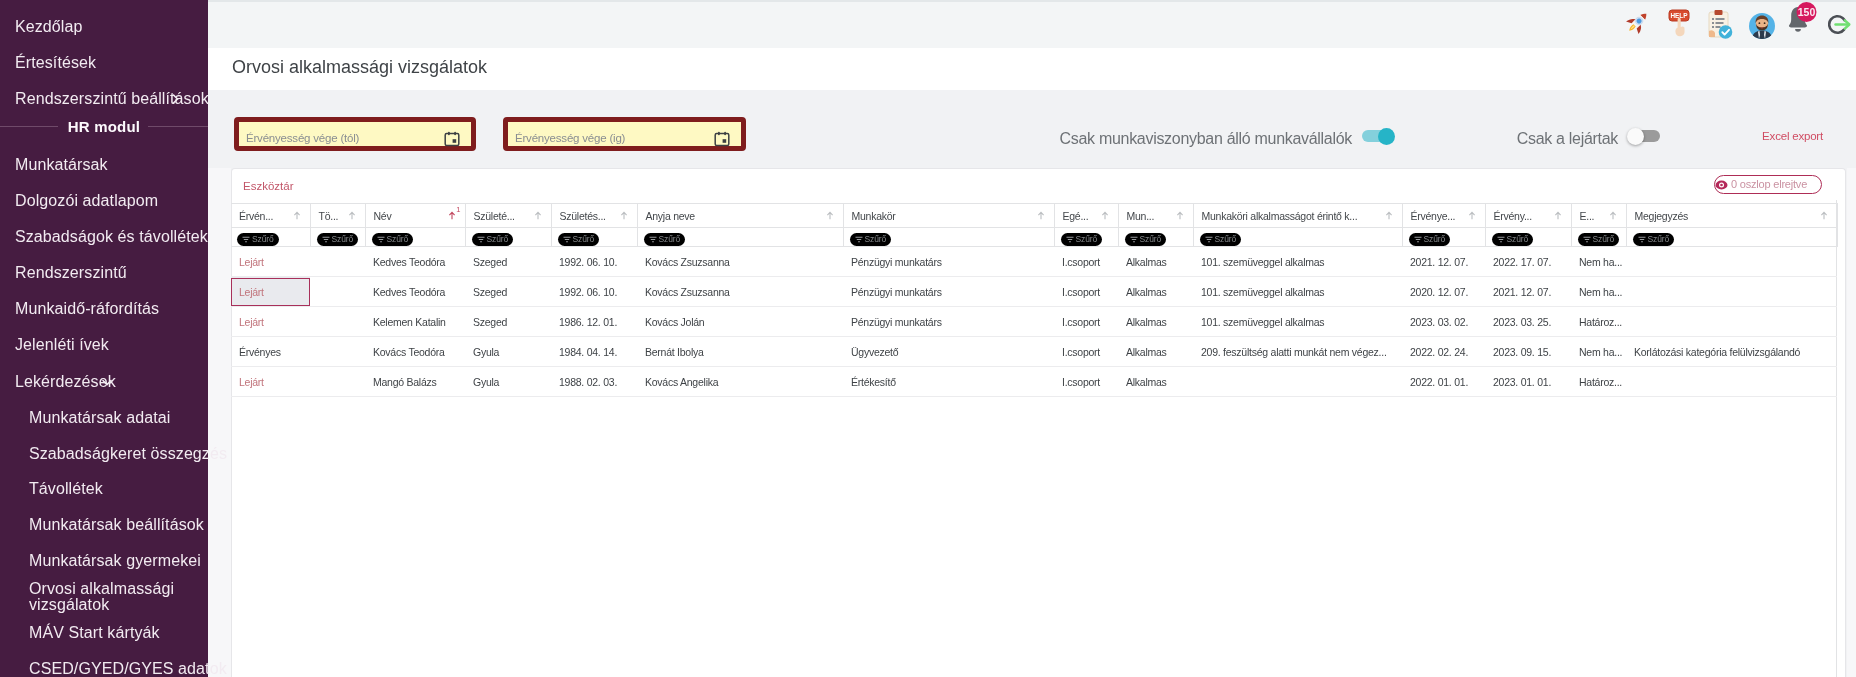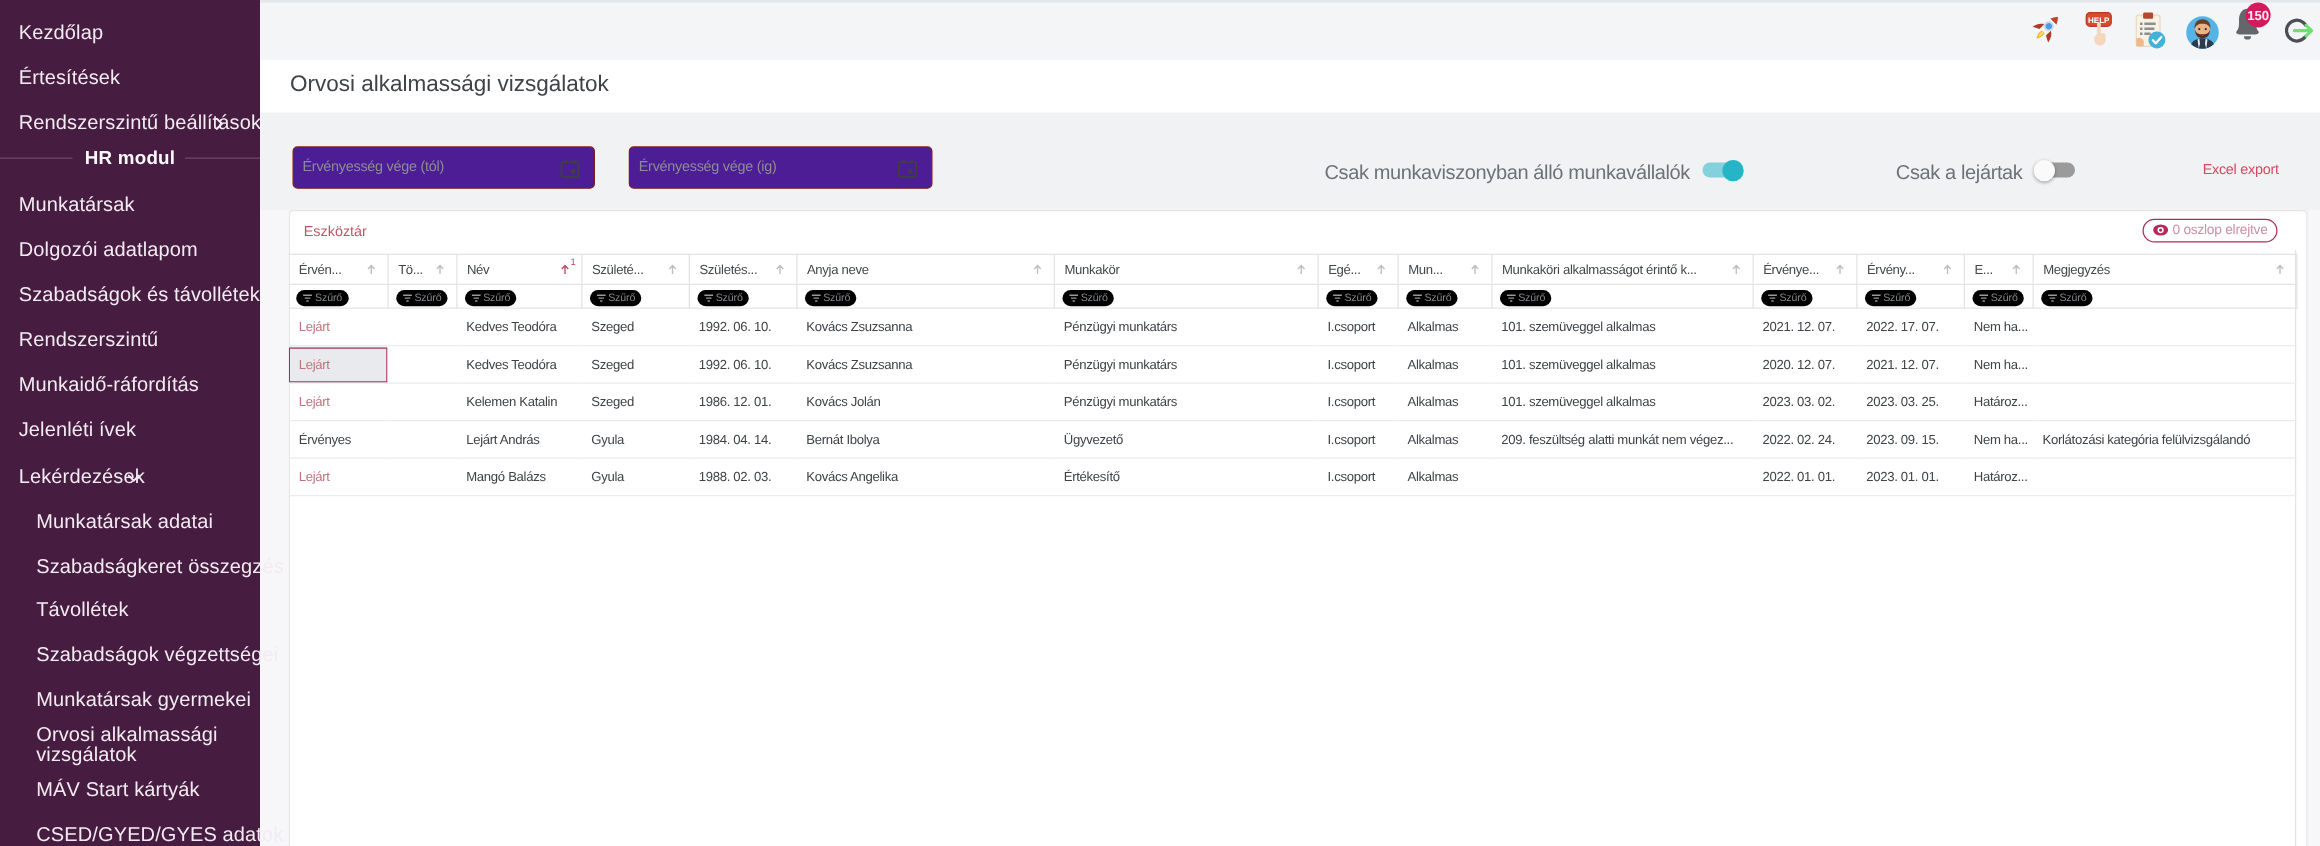--- a/index.html
+++ b/index.html
@@ -8,33 +8,33 @@
 #sidebar{position:absolute;left:0;top:0;width:208px;height:677px;background:#461c41;z-index:10}
 .mi{position:absolute;left:15px;color:#f2ebf1;font-size:16px;white-space:nowrap;letter-spacing:.1px}
 .mi.sub{left:29px}
 #hrmod{position:absolute;top:118px;left:0;width:208px;text-align:center;color:#fdfafd;font-size:15px;font-weight:bold;letter-spacing:.2px}
 #hrmod .ln{position:absolute;top:8px;height:1px;background:#6f4a69}
 
 #topbar{position:absolute;left:208px;top:0;width:1648px;height:48px;background:#f3f5f6}
 #titlebar{position:absolute;left:208px;top:48px;width:1648px;height:42px;background:#ffffff}
 #titlebar h1{font-size:18px;font-weight:normal;color:#3f4347;position:absolute;left:24px;top:9px;letter-spacing:0}
 
-.dinput{position:absolute;background:#4c1d95;border:1px solid #7f1d1d;border-radius:4px;height:34px}
+.dinput{position:absolute;background:#fef9c3;border:5px solid #7f1d1d;border-radius:4px;height:34px}
 .dinput span{position:absolute;left:7px;top:10px;font-size:11.5px;color:#8a8e92;letter-spacing:-.2px}
 .dinput svg{position:absolute;right:11px;top:9px}
 .tlabel{position:absolute;font-size:16px;color:#6e7276;letter-spacing:-.3px}
 
 .sw{position:absolute}
 .sw .track{position:absolute;border-radius:7px}
 .sw .knob{position:absolute;border-radius:50%}
 #excel{position:absolute;font-size:11.5px;color:#d04c62;letter-spacing:-.2px}
 
 #card{position:absolute;left:231px;top:168px;width:1615px;height:509px;background:#fff;border:1px solid #e6e6e9;border-bottom:none;border-radius:4px 4px 0 0}
 #eszk{position:absolute;left:11px;top:11px;font-size:11.5px;color:#c25669;letter-spacing:0}
-#hidebtn{position:absolute;left:1482px;top:6px;width:108px;height:19px;border:1px solid #ae2d56;border-radius:9.5px;background:#fff;color:#ca92a2;font-size:11px;line-height:17px;text-align:center;letter-spacing:-.2px}
+#hidebtn{position:absolute;left:1482px;top:6px;width:108px;height:19px;border:1px solid #ae2d56;border-radius:9.5px;background:#fff;color:#ca92a2;font-size:11px;line-height:17px;text-align:left;letter-spacing:-.2px}
 #hidebtn svg{vertical-align:-2px;margin-right:3px}
 
 table{border-collapse:collapse;table-layout:fixed;position:absolute;left:-1px;top:34px;width:1606px}
 th,td{overflow:hidden;white-space:nowrap;text-overflow:ellipsis;text-align:left;font-weight:normal}
 tr.hdr th{height:24px;border-top:1px solid #e2e3e5;border-bottom:1px solid #e2e3e5;border-right:1px solid #e2e3e5;font-size:10.5px;color:#43474b;padding:0 18px 0 8px;position:relative;letter-spacing:-.25px}
 tr.flt td{height:19px;border-bottom:1px solid #e2e3e5;border-right:1px solid #e2e3e5;padding:0 0 0 6px}
 tr.data td{height:30px;border-bottom:1px solid #ececee;font-size:10.5px;color:#3f4347;padding:0 0 0 8px;letter-spacing:-.25px;text-overflow:clip}
 tr.hdr th:first-child,tr.flt td:first-child{border-left:none}
 .sort{position:absolute;right:9px;top:7px;line-height:0}
 
@@ -70,21 +70,21 @@
   <div class="mi" style="top:300px">Munkaidő-ráfordítás</div>
   <div class="mi" style="top:336px">Jelenléti ívek</div>
   <div class="mi" style="top:373px">Lekérdezések
     <svg width="10" height="7" viewBox="0 0 10 7" style="position:absolute;left:87px;top:6px">
         <path d="M1 1.5 L5 5.5 L9 1.5" stroke="#f2ebf1" stroke-width="1.6" fill="none" stroke-linecap="round"></path>
       </svg>
   </div>
   <div class="mi sub" style="top:409px">Munkatársak adatai</div>
   <div class="mi sub" style="top:445px">Szabadságkeret összegzés</div>
   <div class="mi sub" style="top:480px">Távollétek</div>
-  <div class="mi sub" style="top:516px">Szabadságok végzettségei</div>
+  <div class="mi sub" style="top:516px">Munkatársak beállítások</div>
   <div class="mi sub" style="top:552px">Munkatársak gyermekei</div>
   <div class="mi sub" style="top:581px;line-height:16px">Orvosi alkalmassági<br>vizsgálatok</div>
   <div class="mi sub" style="top:624px">MÁV Start kártyák</div>
   <div class="mi sub" style="top:660px">CSED/GYED/GYES adatok</div>
 </div>
 
 <div id="topbar">
     <div style="position:absolute;left:0;top:0;width:1648px;height:2px;background:#e3e7e9"></div>
   <svg class="ticon" style="left:1412px;top:8px" width="32" height="32" viewBox="0 0 28 28">
     <g transform="rotate(45 14 14)">
@@ -339,21 +339,21 @@
           <td>Alkalmas</td>
           <td>101. szemüveggel alkalmas</td>
           <td>2023. 03. 02.</td>
           <td>2023. 03. 25.</td>
           <td>Határoz...</td>
           <td></td>
     </tr>
     <tr class="data">
       <td>Érvényes</td>
           <td></td>
-          <td>Lejárt András</td>
+          <td>Kovács Teodóra</td>
           <td>Gyula</td>
           <td>1984. 04. 14.</td>
           <td>Bernát Ibolya</td>
           <td>Ügyvezető</td>
           <td>I.csoport</td>
           <td>Alkalmas</td>
           <td>209. feszültség alatti munkát nem végez...</td>
           <td>2022. 02. 24.</td>
           <td>2023. 09. 15.</td>
           <td>Nem ha...</td>

